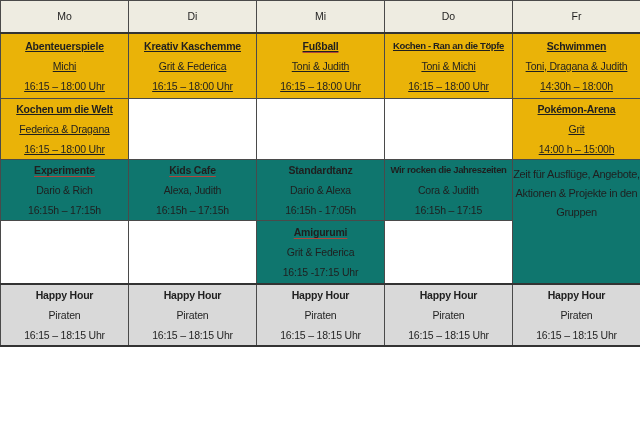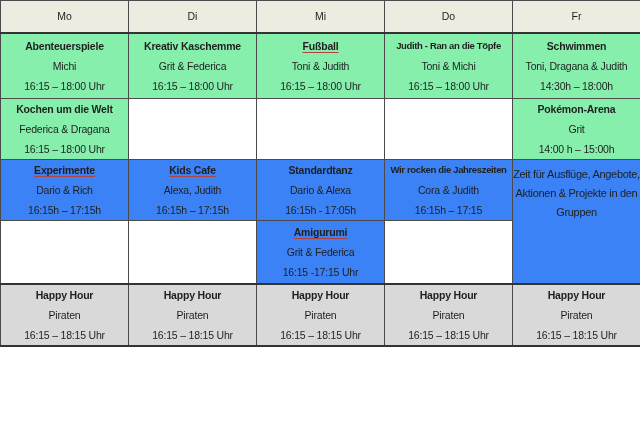--- a/index.html
+++ b/index.html
@@ -29,22 +29,22 @@
     font-weight: normal;
     font-size: 10.5px;
     text-align: center;
     border-bottom: 2px solid #333333;
   }
   tr.r-act1 { height: 66px; }
   tr.r-act2 { height: 59px; padding-left: 13px; }
   tr.r-act3 { height: 61px; }
   tr.r-act4 { height: 63px; margin-top: 36px; }
   tr.r-hh   { height: 61px; padding-left: 28px; }
-  td.purple { background: #86efac; }
-  td.orange { background: #3b82f6; text-align: center; }
+  td.purple { background: #eab308; text-decoration: underline; }
+  td.orange { background: #0f766e; text-align: center; }
   td.grey   { background: #d9d9d9; }
   td.empty  { background: #ffffff; }
   tr.r-hh td {
     border-top: 2px solid #333333;
     border-bottom: 2px solid #333333;
   }
   td { vertical-align: middle; text-align: center; }
   .cellbox {
     display: flex;
     flex-direction: column;
@@ -125,21 +125,21 @@
       </td>
       <td class="purple">
         <div class="cellbox">
           <span class="title u">Fußball</span>
           <span class="people">Toni &amp; Judith</span>
           <span class="time">16:15 – 18:00 Uhr</span>
         </div>
       </td>
       <td class="purple">
         <div class="cellbox">
-          <span class="title long">Judith - Ran an die Töpfe</span>
+          <span class="title long">Kochen - Ran an die Töpfe</span>
           <span class="people">Toni &amp; Michi</span>
           <span class="time">16:15 – 18:00 Uhr</span>
         </div>
       </td>
       <td class="purple">
         <div class="cellbox">
           <span class="title">Schwimmen</span>
           <span class="people">Toni, Dragana &amp; Judith</span>
           <span class="time">14:30h – 18:00h</span>
         </div>

